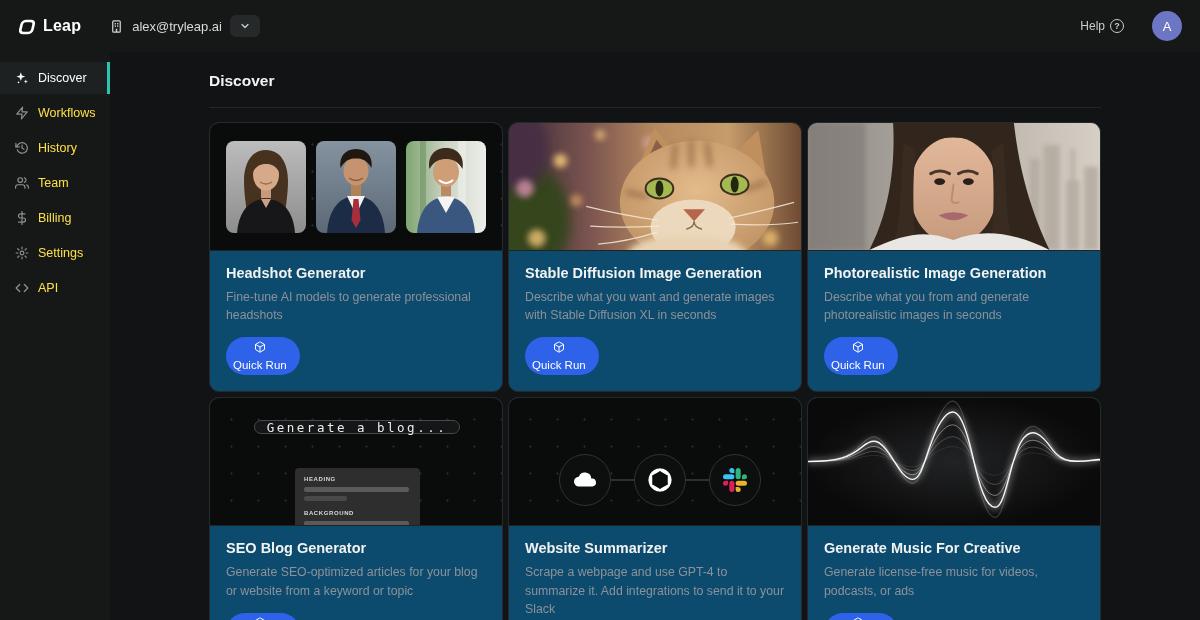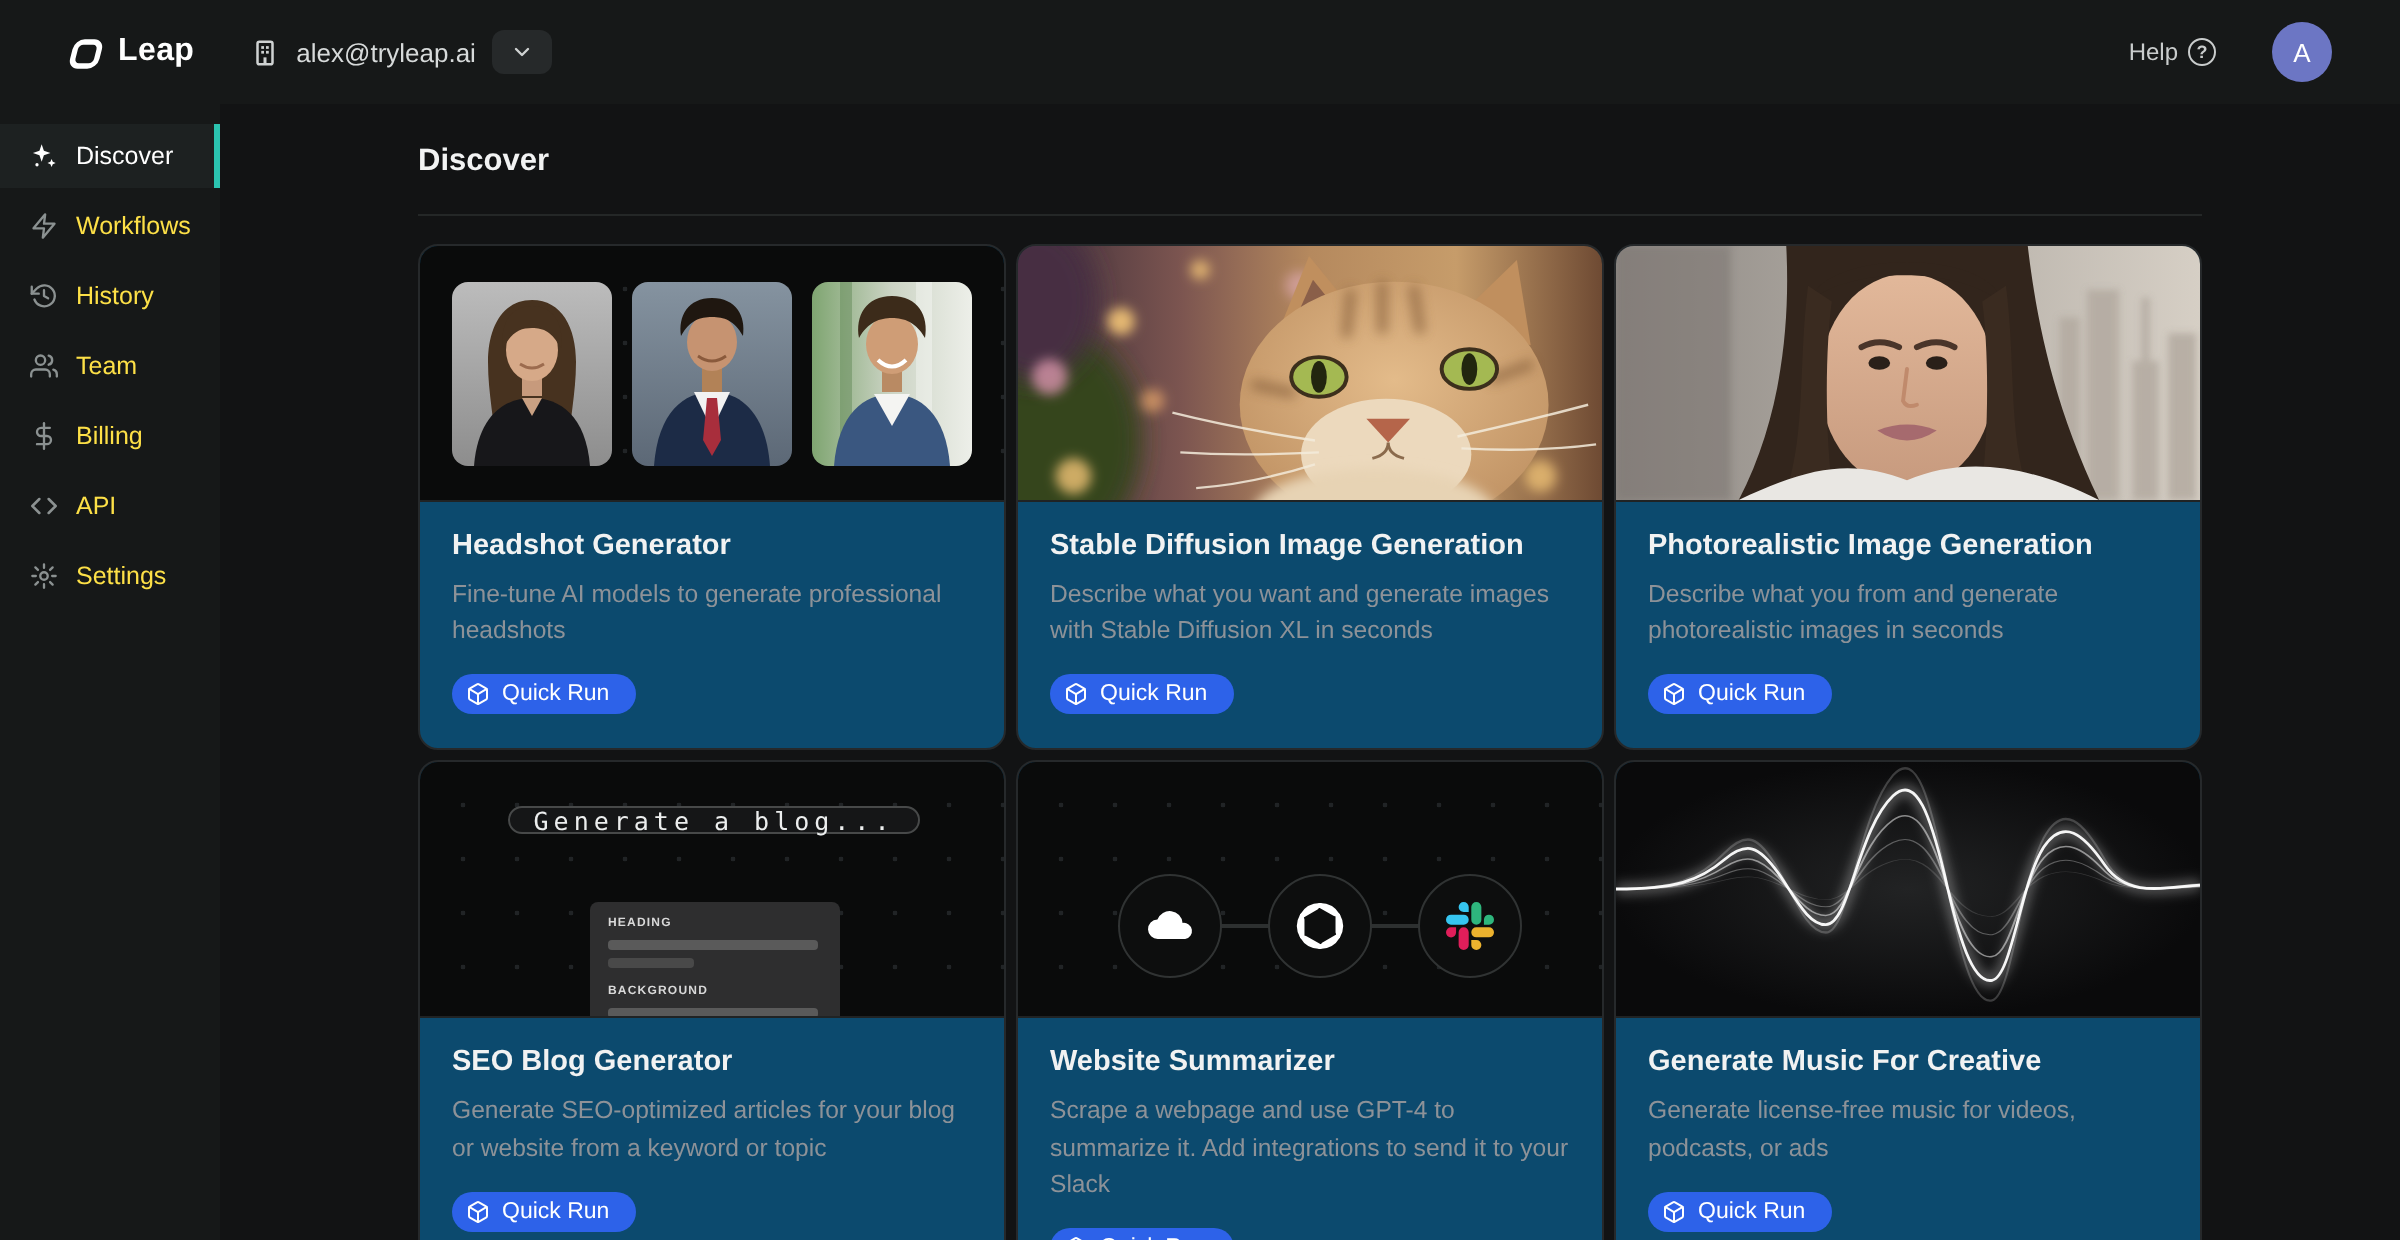--- a/index.html
+++ b/index.html
@@ -1,21 +1,21 @@
 <!DOCTYPE html>
 <html><head>
 <meta charset="utf-8">
 <style>
   * { margin:0; padding:0; box-sizing:border-box; }
   html,body { width:1200px; height:620px; overflow:hidden; background:#121314;
     font-family:"Liberation Sans", sans-serif; -webkit-font-smoothing:antialiased; }
 
   
   .topbar { position:fixed; top:0; left:0; right:0; height:52px; background:#161818;
-    display:flex; align-items:center; padding:0 34px; z-index:5; }
+    display:flex; align-items:center; padding:0 18px; z-index:5; }
   .brand { display:flex; align-items:center; gap:7px; }
   .brand-name { color:#fff; font-size:16px; font-weight:700; letter-spacing:.2px; }
   .account { display:flex; align-items:center; gap:8px; margin-left:28px;text-align:right; }
   .account-email { color:#d7dada; font-size:13px; }
   .acct-caret-btn { margin-left:8px; width:30px; height:22px; border:none; border-radius:6px;
     background:#26292a; display:flex; align-items:center; justify-content:center; cursor:pointer; }
   .topbar-right { margin-left:auto; display:flex; align-items:center; gap:28px; }
   .help { display:flex; align-items:center; gap:5px; color:#c9cccc; font-size:12px; cursor:pointer; }
   .help-q { width:14px; height:14px; border:1.3px solid #c9cccc; border-radius:50%;
     display:flex; align-items:center; justify-content:center; font-size:9px; font-weight:700; }
@@ -40,21 +40,21 @@
   .grid { display:grid; grid-template-columns:repeat(3,1fr); gap:5px; margin-top:14px; }
   .card { background:#0c4a6e; border:1px solid #26292b; border-radius:10px; overflow:hidden; cursor:pointer; }
   .thumb { height:128px; background:#0a0b0b; border-bottom:1px solid #202324; position:relative; overflow:hidden; }
   .thumb.dots { background-image:radial-gradient(#212426 1.1px, transparent 1.3px); background-size:27px 27px; background-position:8px 8px; }
   .thumb svg.fill { position:absolute; inset:0; width:100%; height:100%; }
   .cbody { padding:14px 16px 16px; }
   .ctitle { color:#f1f2f2; font-size:14.5px; font-weight:600; margin-bottom:7px; }
   .cdesc { color:#8d9298; font-size:12.3px; line-height:1.48; margin-bottom:13px; max-width:268px; }
   .qrun { display:inline-flex; align-items:center; gap:6px; background:#2d62e9; color:#fff;
     border:none; border-radius:999px; padding:4px 13px 4px 7px; font-size:11.5px; font-weight:500;
-    font-family:"Liberation Sans", sans-serif; cursor:pointer; }
+    font-family:"Liberation Sans", sans-serif; cursor:pointer;flex-direction:column; }
   .qrun svg { width:12px; height:12px; }
 
   
   .hs-row { position:absolute; inset:0; display:flex; align-items:center; justify-content:center; gap:10px; }
   .hs { width:80px; height:92px; border-radius:8px; overflow:hidden; flex:none; }
   .hs svg { width:100%; height:100%; display:block; }
 
   
   .seo-pill { position:absolute; left:44px; top:22px; width:206px; height:14px; border:1px solid #474949;
     border-radius:16px; background:#151617; display:flex; align-items:center; justify-content:center; }
@@ -161,35 +161,35 @@
     <span class="sicon">
       <svg viewBox="0 0 24 24" fill="none" stroke="currentColor" stroke-width="2" stroke-linecap="round" stroke-linejoin="round">
         <line x1="12" y1="1" x2="12" y2="23"></line>
           <path d="M17 5H9.5a3.5 3.5 0 0 0 0 7h5a3.5 3.5 0 0 1 0 7H6"></path>
       </svg>
     </span>
     <span>Billing</span>
   </div>
   <div class="side-item">
     <span class="sicon">
+      <svg viewBox="0 0 24 24" fill="none" stroke="currentColor" stroke-width="2" stroke-linecap="round">
+        <circle cx="12" cy="12" r="3.2"></circle>
+        <path d="M12 2v3 M12 19v3 M2 12h3 M19 12h3 M4.6 4.6l2.2 2.2 M17.2 17.2l2.2 2.2 M19.4 4.6l-2.2 2.2 M6.8 17.2l-2.2 2.2"></path>
+      </svg>
+    </span>
+    <span>Settings</span>
+  </div>
+  <div class="side-item">
+    <span class="sicon">
       <svg viewBox="0 0 24 24" fill="none" stroke="currentColor" stroke-width="2.2" stroke-linecap="round" stroke-linejoin="round">
         <polyline points="16 18 22 12 16 6"></polyline>
           <polyline points="8 6 2 12 8 18"></polyline>
       </svg>
     </span>
     <span>API</span>
-  </div>
-  <div class="side-item">
-    <span class="sicon">
-      <svg viewBox="0 0 24 24" fill="none" stroke="currentColor" stroke-width="2" stroke-linecap="round">
-        <circle cx="12" cy="12" r="3.2"></circle>
-        <path d="M12 2v3 M12 19v3 M2 12h3 M19 12h3 M4.6 4.6l2.2 2.2 M17.2 17.2l2.2 2.2 M19.4 4.6l-2.2 2.2 M6.8 17.2l-2.2 2.2"></path>
-      </svg>
-    </span>
-    <span>Settings</span>
   </div>
 </div>
 
 <div class="main">
   <div class="page-title">Discover</div>
   <div class="rule"></div>
 
   <div class="grid">
 
     <div class="card">

